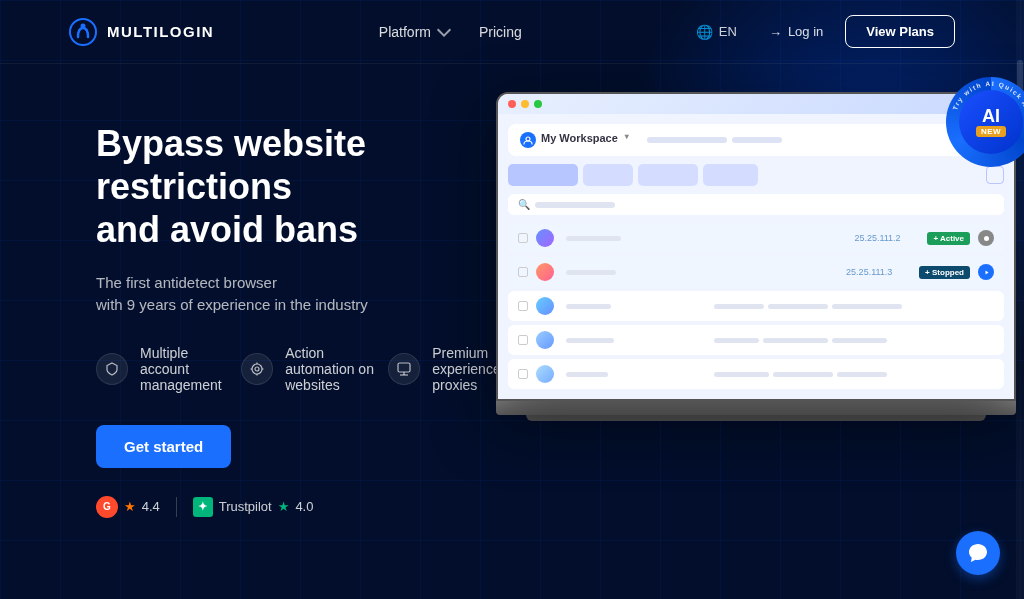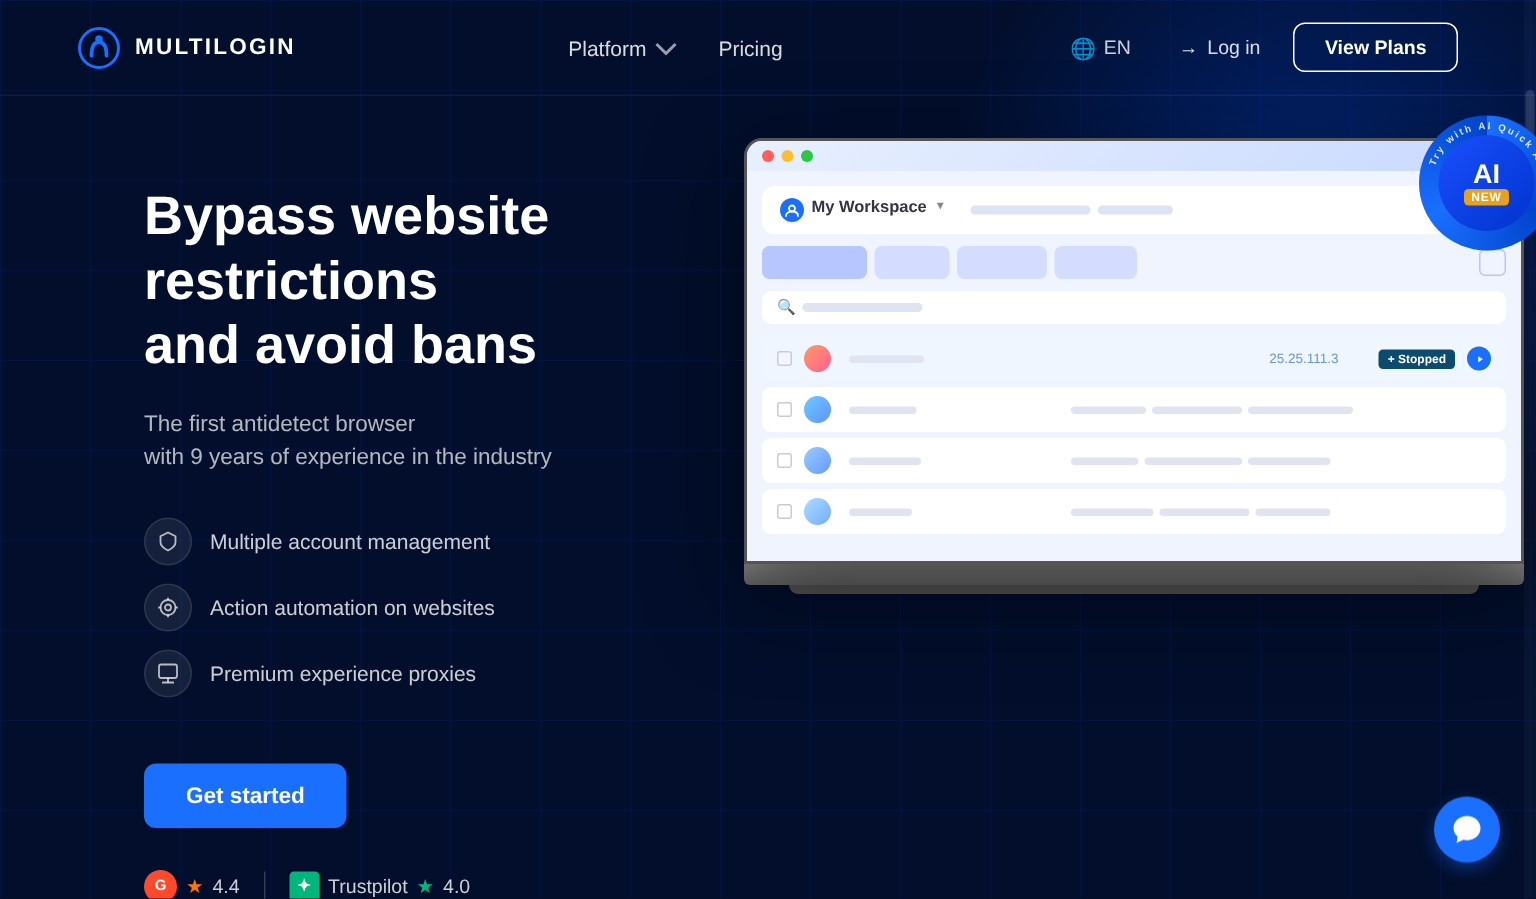--- a/index.html
+++ b/index.html
@@ -39,21 +39,21 @@
       z-index: 0;
     }
 
     
     nav {
       position: relative;
       z-index: 10;
       display: flex;
       align-items: center;
       justify-content: space-between;
-      padding: 0 52px;
+      padding: 0 69px;
       height: 64px;
       border-bottom: 1px solid rgba(255,255,255,0.06);
     }
 
     .nav-logo {
       display: flex;
       align-items: center;
       gap: 10px;
       text-decoration: none;
     }
@@ -165,23 +165,23 @@
 
     .hero-subtitle {
       font-size: 15px;
       color: rgba(255,255,255,0.7);
       line-height: 1.5;
       margin-bottom: 28px;
     }
 
     .hero-features {
       list-style: none;
-      margin-bottom: 44px;
-      display: flex;
-      flex-direction: column;
+      margin-bottom: 32px;
+      display: flex;
+      flex-direction: row;
       gap: 12px;
     }
 
     .feature-item {
       display: flex;
       align-items: center;
       gap: 12px;
       font-size: 14px;
       color: rgba(255,255,255,0.8);
     }
@@ -705,20 +705,34 @@
             <div class="filter-icon"></div>
           </div>
 
           <div class="screen-search">
             <span style="font-size:10px;color:#aaa;">🔍</span>
             <div class="search-placeholder-bars"></div>
           </div>
 
           <div class="profile-rows">
 
+            <div class="profile-row highlighted">
+              <div class="row-check"></div>
+              <div class="row-avatar av1"></div>
+              <div class="row-bars">
+                <div class="bar-line" style="width:55px;"></div>
+              </div>
+              <span class="row-ip">25.25.111.2</span>
+              <span class="badge badge-active">+ Active</span>
+              <div class="row-action-circle action-gray">
+                <svg width="7" height="7" viewBox="0 0 7 7" fill="white">
+                    <circle cx="3.5" cy="3.5" r="2.5"></circle>
+                  </svg>
+              </div>
+            </div>
 
             <div class="profile-row highlighted">
               <div class="row-check"></div>
               <div class="row-avatar av2"></div>
               <div class="row-bars">
                 <div class="bar-line" style="width:50px;"></div>
               </div>
               <span class="row-ip">25.25.111.3</span>
               <span class="badge badge-stopped">+ Stopped</span>
               <div class="row-action-circle action-blue">

